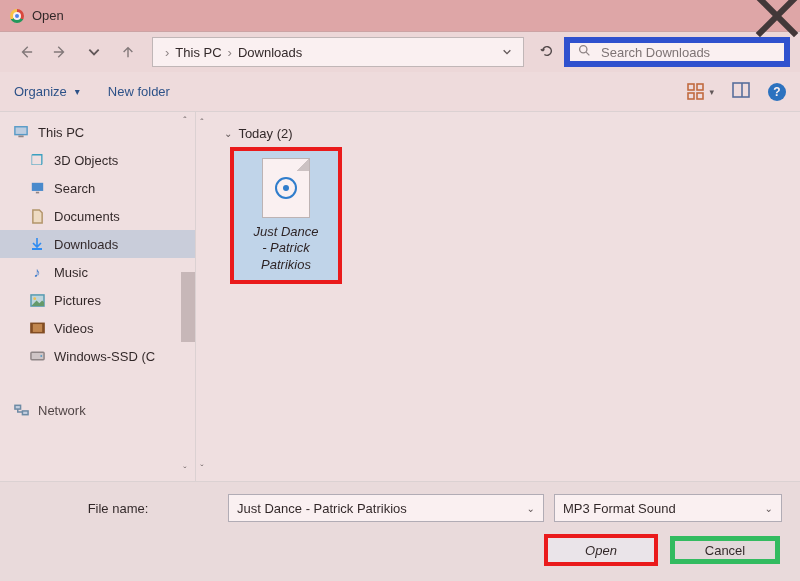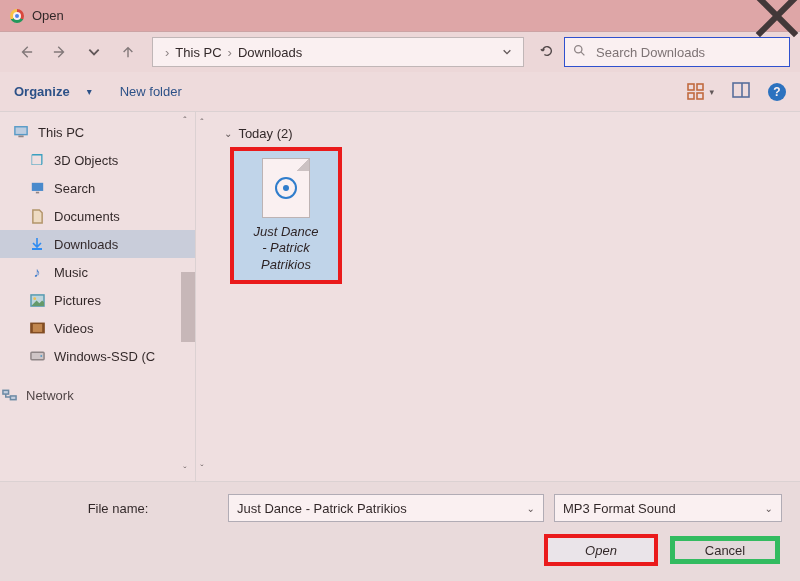--- a/index.html
+++ b/index.html
@@ -56,33 +56,33 @@
   .breadcrumb {
     flex:1; height: 30px; background:#fff; border:1px solid #bfbfbf;
     display:flex; align-items:center; padding:0 4px; margin:0 6px;
   }
   .breadcrumb .dl-icon { color:#1e90ff; margin:0 4px; }
   .breadcrumb .crumb { padding: 0 6px; color:#222; }
   .breadcrumb .sep { color:#888; }
   .breadcrumb .dropdown-area { margin-left:auto; width:24px; text-align:center; color:#555;}
   .refresh { width:30px; text-align:center; color:#444; }
   .searchbox {
-    width: 226px; height:30px; background:#fff; border:1px solid #1d4ed8;
+    width: 226px; height:30px; background:#fff; border:6px solid #1d4ed8;
     display:flex; align-items:center; padding:0 8px; gap:8px;
   }
   .searchbox .mag { color:#888; }
   .searchbox input {
     border:none; outline:none; flex:1; font-size:13px; background:transparent; color:#888;
   }
   
   .toolbar {
     display:flex; align-items:center; height:40px; padding:0 14px;
     border-bottom:1px solid #ddd; background:#f2e8e8;
   }
-  .toolbar .org { color:#1a4e8a; margin-right:17px;font-weight:bold; }
+  .toolbar .org { color:#1a4e8a; margin-right:8px; }
   .toolbar .caret { color:#1a4e8a; font-size:10px; margin-right:28px;}
   .toolbar .newf { color:#1a4e8a; }
   .toolbar .right { margin-left:auto; display:flex; align-items:center; gap:18px;}
   .viewbtn { width:18px; height:18px; display:inline-block; }
   .help {
     width:18px;height:18px;border-radius:50%;background:#1a73c8;color:#fff;
     display:inline-flex;align-items:center;justify-content:center;font-size:12px;font-weight:bold;
   }
   
   .main {
@@ -325,21 +325,21 @@
     </div>
     <div class="node">
       <span class="nicon" style="color:#6b6b6b">
         <svg viewBox="0 0 16 10" width="15" height="10">
             <rect x="1" y="1" width="14" height="8" rx="1" fill="#d0d0d0" stroke="#888"></rect>
             <circle cx="12" cy="5" r="1" fill="#4aa0d0" stroke="none"></circle>
           </svg>
       </span>
       <span class="label">Windows-SSD (C</span>
     </div>
-    <div class="node" style="margin-top:11px; opacity:.85; padding-left:0">
+    <div class="node" style="margin-top:26px; opacity:.85; padding-left:12px">
       <span class="nicon" style="color:#4a7fa0">
         <svg viewBox="0 0 16 12" width="15" height="12">
             <rect x="1" y="1" width="6" height="4" fill="#bcd8ec" stroke="#4a7fa0"></rect>
             <rect x="9" y="7" width="6" height="4" fill="#bcd8ec" stroke="#4a7fa0"></rect>
             <path d="M4 5 V8 H9"></path>
           </svg>
       </span>
       <span class="label">Network</span>
     </div>
     <div class="tree-scrollthumb"></div>

